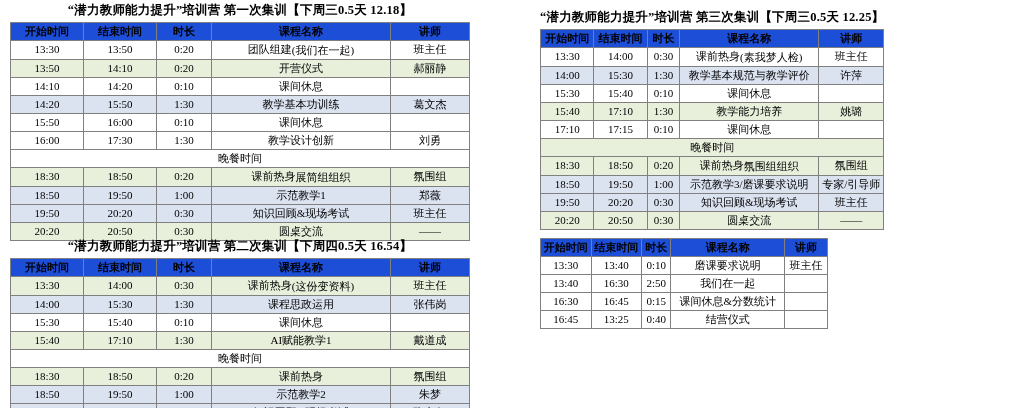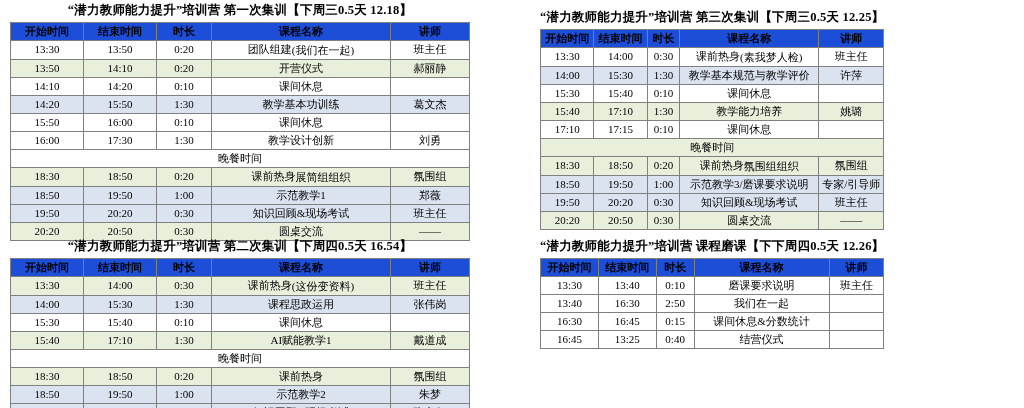--- a/index.html
+++ b/index.html
@@ -308,21 +308,20 @@
             <td class="c-end">20:20</td>
             <td class="c-dur">0:30</td>
             <td class="c-name">知识回顾&amp;现场考试</td>
             <td class="c-tea">班主任</td>
           </tr>
         </tbody>
     </table>
   </div>
 
   <div class="block" id="blk-polish" style="left:540px; top:238px;">
-    <div class="block-title">“潜力教师能力提升”培训营    课程磨课【下下周四0.5天  12.26】</div>
     <table class="sched">
       <thead>
         <tr>
           <th class="c-start">开始时间</th>
           <th class="c-end">结束时间</th>
           <th class="c-dur">时长</th>
           <th class="c-name">课程名称</th>
           <th class="c-tea">讲师</th>
         </tr>
       </thead>

